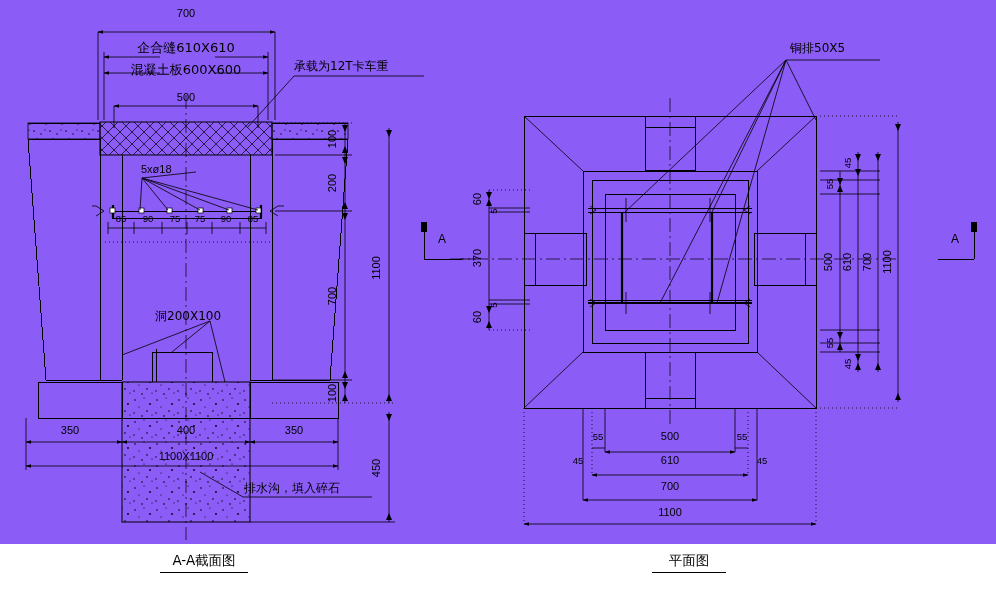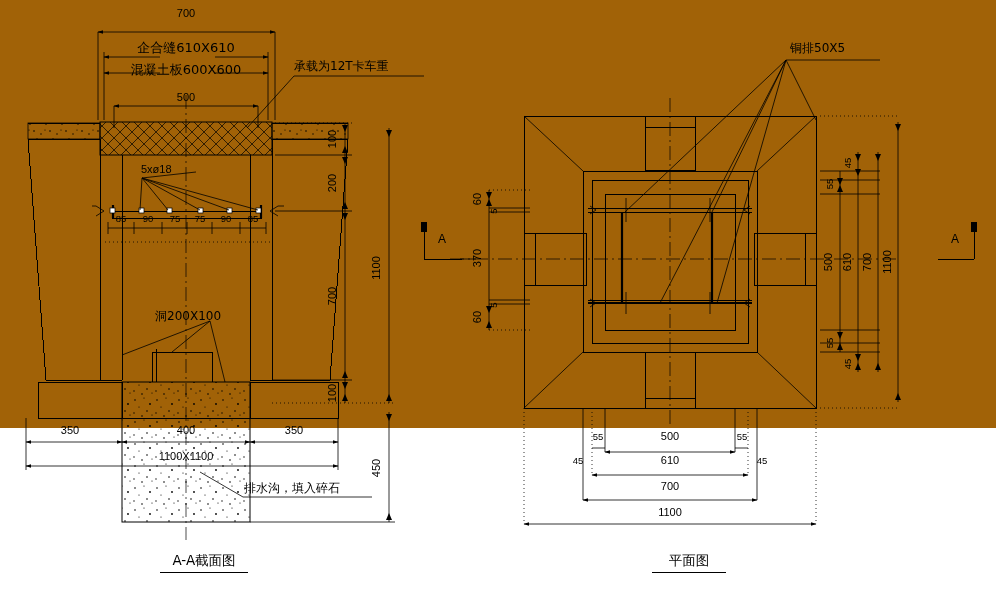--- a/index.html
+++ b/index.html
@@ -1,19 +1,19 @@
 <!DOCTYPE html>
 <html><head>
 <meta charset="utf-8">
 <title>CAD Drawing</title>
 <style>
   html,body{margin:0;padding:0;background:#ffffff;}
   body{width:996px;height:592px;overflow:hidden;
        font-family:"Liberation Sans","DejaVu Sans",sans-serif;}
-  #sheet{position:relative;width:996px;height:428px;background:#a16207;text-align:center;}
+  #sheet{position:relative;width:996px;height:544px;background:#8b5cf6;text-align:center;}
   svg{display:block;}
   .ln{stroke:#000;stroke-width:1;fill:none;shape-rendering:crispEdges;}
   .thin{stroke:#000;stroke-width:0.8;fill:none;}
   .thick{stroke:#000;stroke-width:2.2;fill:none;}
   .dim{stroke:#000;stroke-width:0.8;fill:none;}
   .ctr{stroke:#000;stroke-width:0.7;fill:none;stroke-dasharray:14 4 2 4;}
   .txt{font-family:"Liberation Sans","DejaVu Sans",sans-serif;font-size:11px;fill:#000;}
   .num{font-family:"Liberation Sans","DejaVu Sans",sans-serif;font-size:11px;fill:#000;text-anchor:middle;}
   .numsm{font-family:"Liberation Sans","DejaVu Sans",sans-serif;font-size:9.5px;fill:#000;text-anchor:middle;}
   .cjk{font-family:"DejaVu Sans","Liberation Sans",sans-serif;font-size:12px;fill:#000;}

